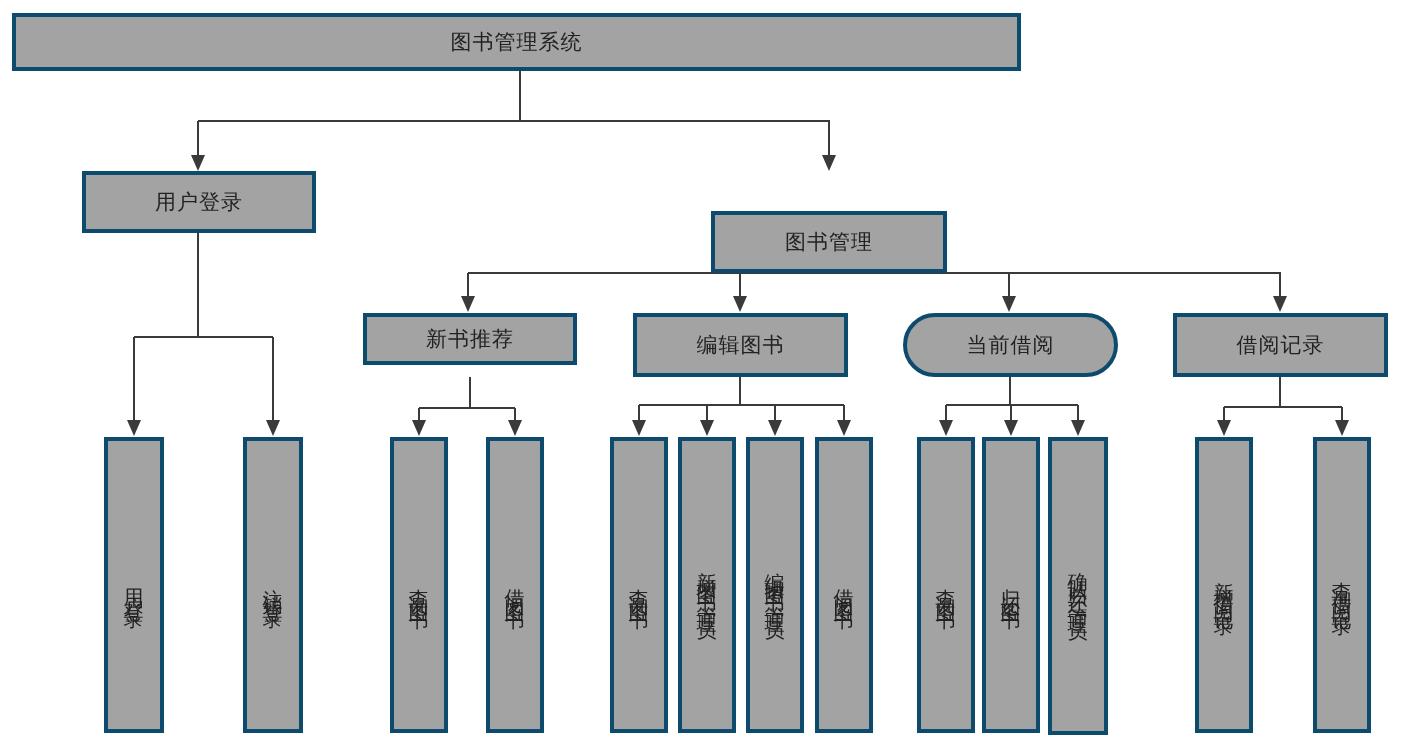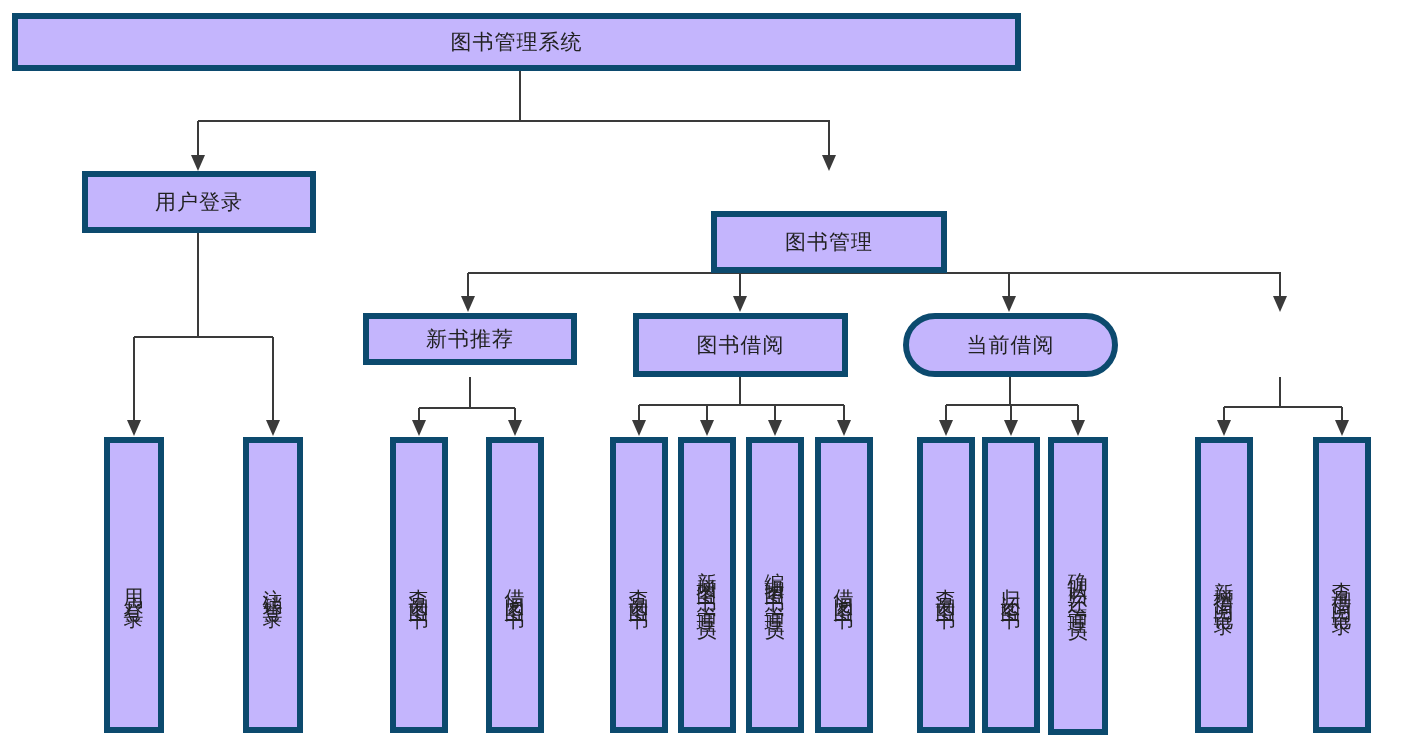--- a/index.html
+++ b/index.html
@@ -7,22 +7,22 @@
     position:relative;
     width:1405px;height:747px;
     background:#ffffff;
     font-family:"Liberation Sans","DejaVu Sans",sans-serif;
     overflow:hidden;
   }
   .layer{position:absolute;left:0;top:0;}
   .box{
     position:absolute;
     box-sizing:border-box;
-    border:6px solid #0c4a6e;
-    background:#c4b5fd;
+    border:4px solid #0c4a6e;
+    background:#a3a3a3;
     display:flex;align-items:center;justify-content:center;
     color:#222222;
     font-size:21px;
     letter-spacing:1px;
     text-align:center;
     line-height:1.2;
   }
   .vbox{
     writing-mode:vertical-rl;
     text-orientation:mixed;
@@ -107,22 +107,23 @@
     <line x1="1342" y1="407" x2="1342" y2="422"></line>
     <polygon points="1335,420 1349,420 1342,436" stroke="none"></polygon>
   </svg>
 
   <div class="box" style="left:12px;top:13px;width:1009px;height:58px;">图书管理系统</div>
 
   <div class="box" style="left:82px;top:171px;width:234px;height:62px;">用户登录</div>
   <div class="box" style="left:711px;top:171px;width:236px;height:62px;margin-top:40px;">图书管理</div>
 
   <div class="box" style="left:363px;top:313px;width:214px;height:52px;">新书推荐</div>
-  <div class="box" style="left:633px;top:313px;width:215px;height:64px;">图书借阅</div>
+  <div class="box" style="left:633px;top:313px;width:215px;height:64px;">编辑图书</div>
   <div class="box" style="left:903px;top:313px;width:215px;height:64px;border-radius:32px;">当前借阅</div>
+  <div class="box" style="left:1173px;top:313px;width:215px;height:64px;">借阅记录</div>
 
   <div class="box vbox" style="left:104px;top:437px;width:60px;height:296px;">用户登录</div>
   <div class="box vbox" style="left:243px;top:437px;width:60px;height:296px;">注销登录</div>
 
   <div class="box vbox" style="left:390px;top:437px;width:58px;height:296px;">查询图书</div>
   <div class="box vbox" style="left:486px;top:437px;width:58px;height:296px;">借阅图书</div>
 
   <div class="box vbox" style="left:610px;top:437px;width:58px;height:296px;">查询图书</div>
   <div class="box vbox" style="left:678px;top:437px;width:58px;height:296px;">新增图书（管理员）</div>
   <div class="box vbox" style="left:746px;top:437px;width:58px;height:296px;">编辑图书（管理员）</div>

